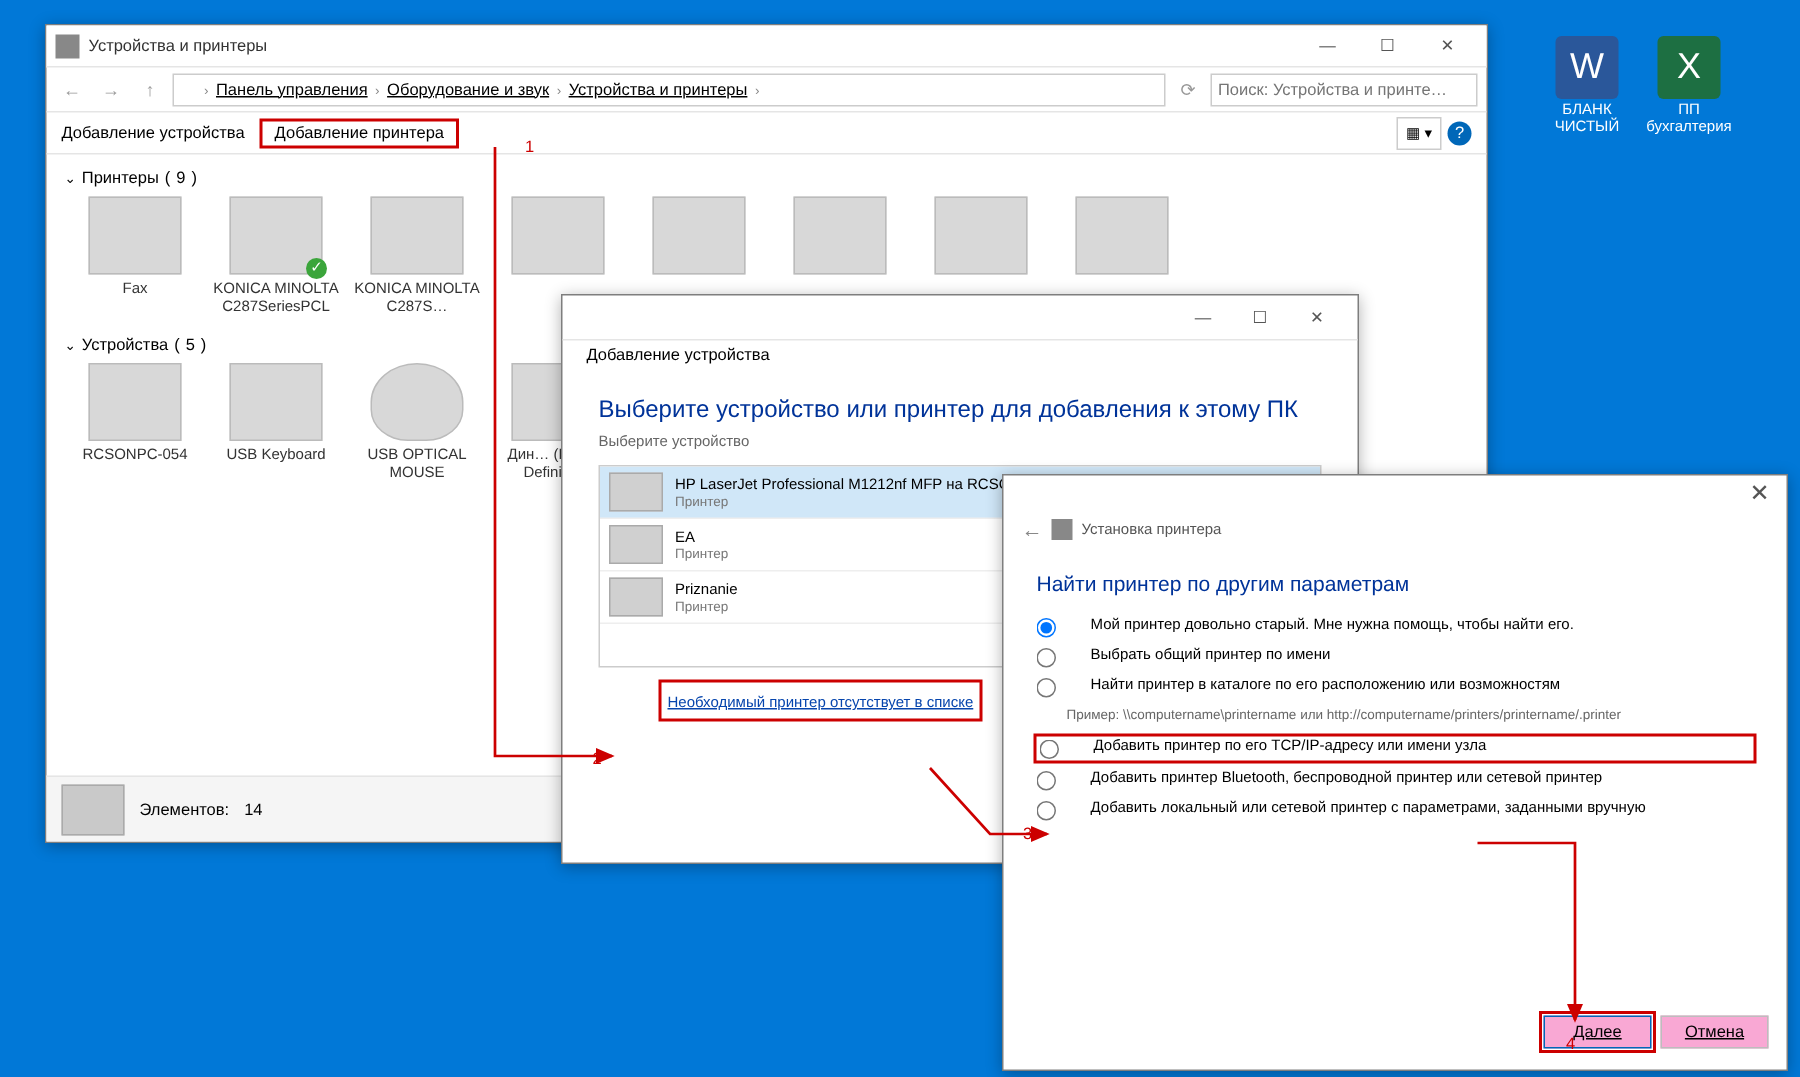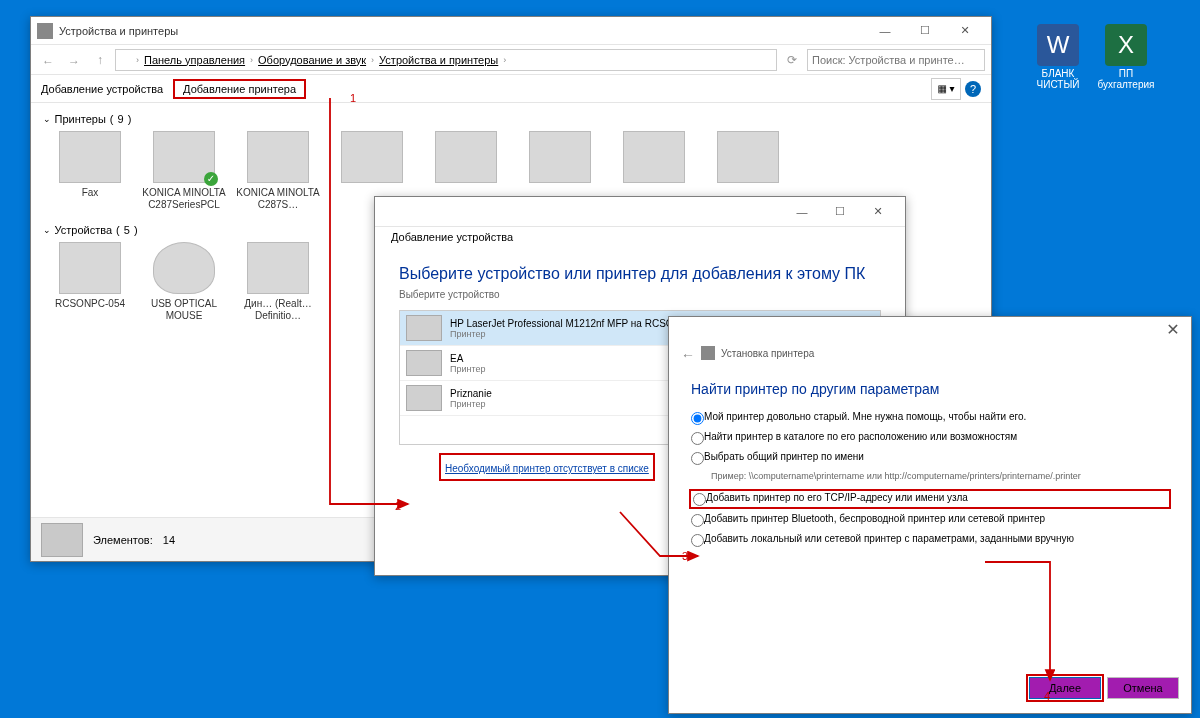--- a/index.html
+++ b/index.html
@@ -52,34 +52,34 @@
 .devlist { border:1px solid #ccc; height:135px; overflow:hidden; }
 .devrow { display:flex; align-items:center; padding:4px 6px; font-size:10px; gap:8px; border-bottom:1px solid #eee;}
 .devrow.sel { background:#d0e7f8; }
 .devrow .dicon{width:36px;height:26px;background:#d0d0d0;border:1px solid #aaa;}
 .devrow .dname{font-weight:400;}
 .devrow .dtype{color:#777;font-size:9px;}
 .linkrow { margin-top:10px;margin-left:42px; }
 .linkrow a { color:#0645ad; font-size:10px; text-decoration:underline; }
 .linkrow.hl { outline:2px solid #c00; padding:3px 4px; display:inline-block; }
 .dlgbtns { position:absolute; right:12px; bottom:10px; display:flex; gap:6px; }
-.dlgbtn { min-width:72px; height:22px; border:1px solid #bdbdbd; background:#a21caf; font-size:11px; display:flex;align-items:center;justify-content:center;}
+.dlgbtn { min-width:72px; height:22px; border:1px solid #bdbdbd; background:#f9a8d4; font-size:11px; display:flex;align-items:center;justify-content:center;text-decoration:underline;}
 .dlgbtn.primary{border:1px solid #0067b8;}
 .dlgbtn.hl{outline:2px solid #c00;outline-offset:1px;}
 
 
 .w3 { left:668px; top:316px; width:524px; height:398px; background:#fff; border:1px solid #7e7e7e; box-shadow:0 2px 10px rgba(0,0,0,.3); position:absolute;}
 .w3 .closebar{height:24px;display:flex;justify-content:flex-end;}
 .w3 .closebar span{width:36px;display:flex;align-items:center;justify-content:center;color:#555;}
 .w3 .crumb{display:flex;align-items:center;font-size:10px;padding:4px 12px;gap:6px;color:#555;}
 .w3 .crumb .back{font-size:14px;color:#888;}
 .w3 .crumb .picon{width:14px;height:14px;background:#888;}
 .w3 .body3{padding:16px 22px 10px;}
 .w3 h2{font-size:14px;font-weight:400;color:#003399;margin-bottom:14px;}
-.radrow{display:flex;align-items:flex-start;font-size:10px;margin:6px 0;gap:0;}
+.radrow{display:flex;align-items:flex-start;font-size:10px;margin:6px 0;gap:23px;}
 .radrow input{margin-top:1px;}
 .radrow.hl{outline:2px solid #c00;outline-offset:0;padding:1px 2px;}
 .browsebtn{width:60px;height:20px;border:1px solid #ccc;background:#efefef;font-size:10px;color:#888;display:flex;align-items:center;justify-content:center;}
 .example{font-size:9px;color:#666;margin:4px 0 8px 20px;line-height:1.3;}
 
 
 svg.arrows{position:absolute;left:0;top:0;width:1200px;height:718px;pointer-events:none;}
 .ann{position:absolute;color:#c00;font-size:11px;font-weight:400;}
 </style>
 </head>
@@ -162,20 +162,21 @@
 
     <div class="grouphdr">
       <span class="chev">⌄</span>
       <span>Устройства</span>
       <span>(</span>
         <span>5</span>
         <span>)</span>
     </div>
     <div class="devgrid">
       <div class="devitem"><div class="devicon"></div><span>RCSONPC-054</span></div>
+      <div class="devitem"><div class="devicon"></div><span>USB Keyboard</span></div>
       <div class="devitem"><div class="devicon" style="border-radius:50% 50% 40% 40%"></div><span>USB OPTICAL MOUSE</span></div>
       <div class="devitem"><div class="devicon"></div><span>Дин… (Realt… Definitio…</span></div>
     </div>
   </div>
   <div class="statusbar">
     <div class="sicon"></div>
     <span>Элементов:</span>
     <span>14</span>
   </div>
 </div>
@@ -238,25 +239,25 @@
     <span>Установка принтера</span>
   </div>
   <div class="body3">
     <h2>Найти принтер по другим параметрам</h2>
     <label class="radrow">
         <input type="radio" name="r" checked="" style="">
         <span>Мой принтер довольно старый. Мне нужна помощь, чтобы найти его.</span>
       </label>
     <label class="radrow">
         <input type="radio" name="r" style="">
+        <span>Выбрать общий принтер по имени</span>
+      </label>
+    <label class="radrow">
+        <input type="radio" name="r" style="">
         <span>Найти принтер в каталоге по его расположению или возможностям</span>
-      </label>
-    <label class="radrow">
-        <input type="radio" name="r" style="">
-        <span>Выбрать общий принтер по имени</span>
       </label>
     <div class="example">Пример: \\computername\printername или http://computername/printers/printername/.printer</div>
     <label class="radrow hl">
         <input type="radio" name="r" style="">
         <span>Добавить принтер по его TCP/IP-адресу или имени узла</span>
       </label>
     <label class="radrow">
         <input type="radio" name="r" style="">
         <span>Добавить принтер Bluetooth, беспроводной принтер или сетевой принтер</span>
       </label>

